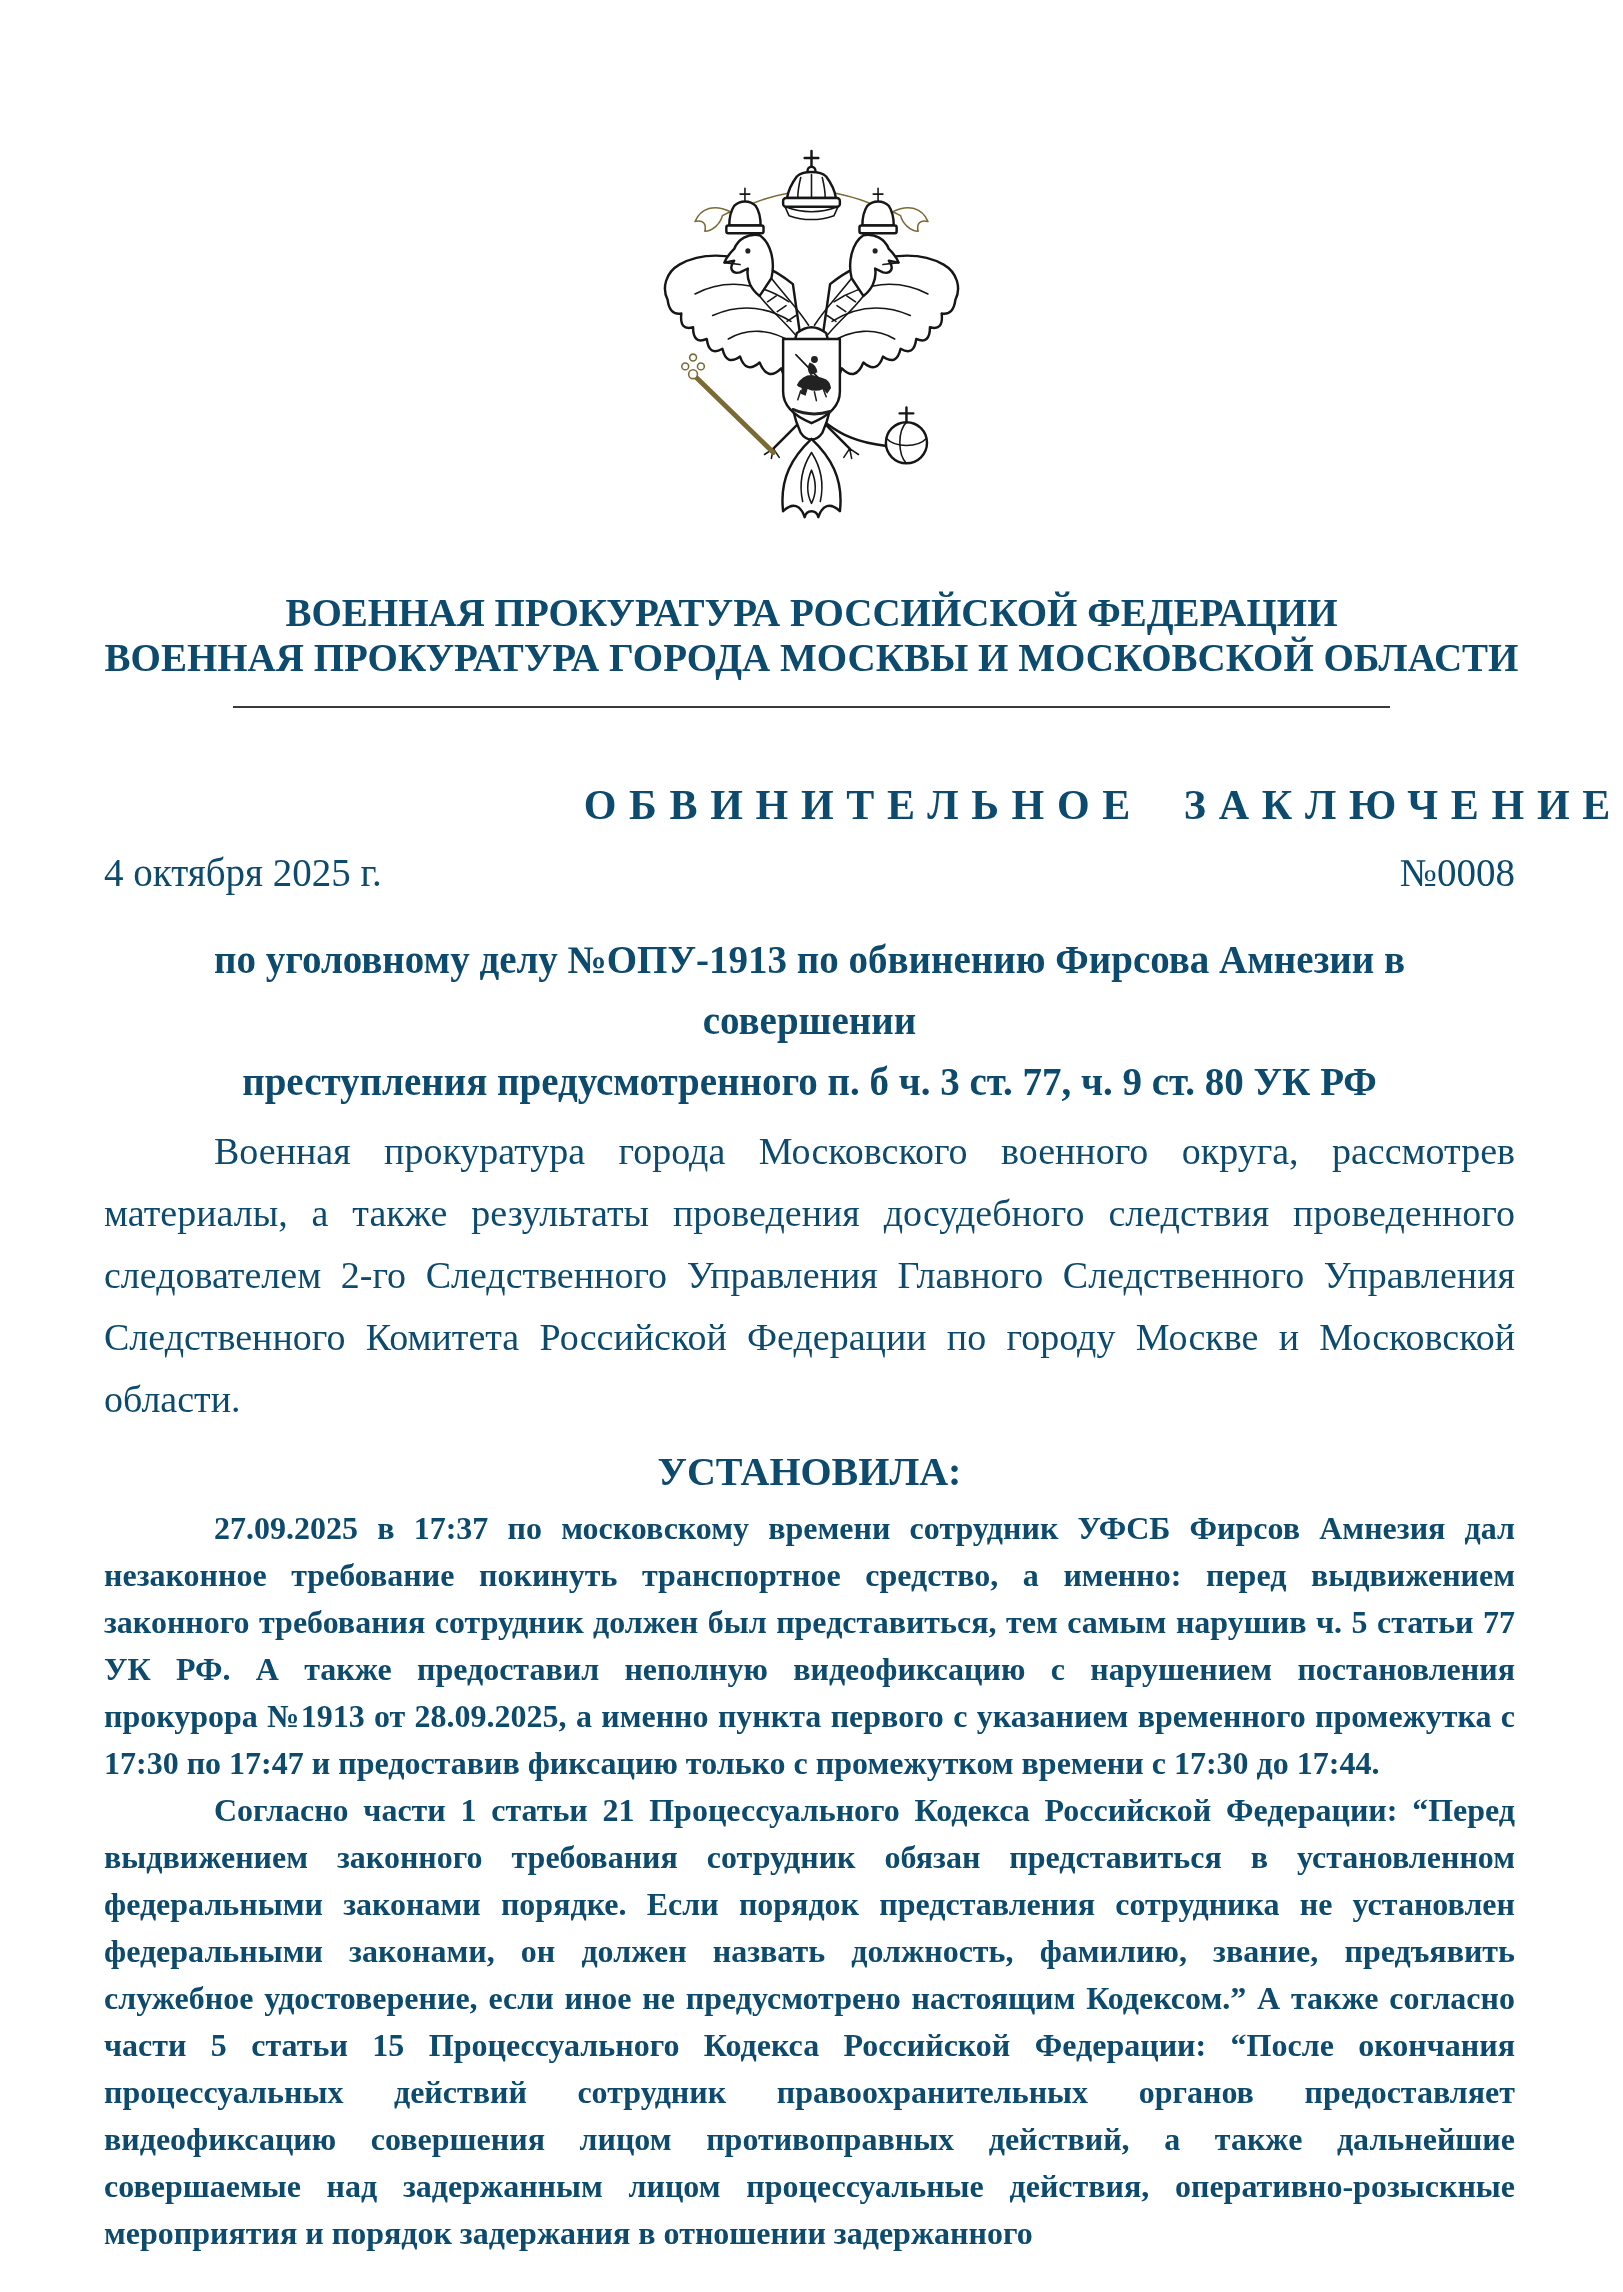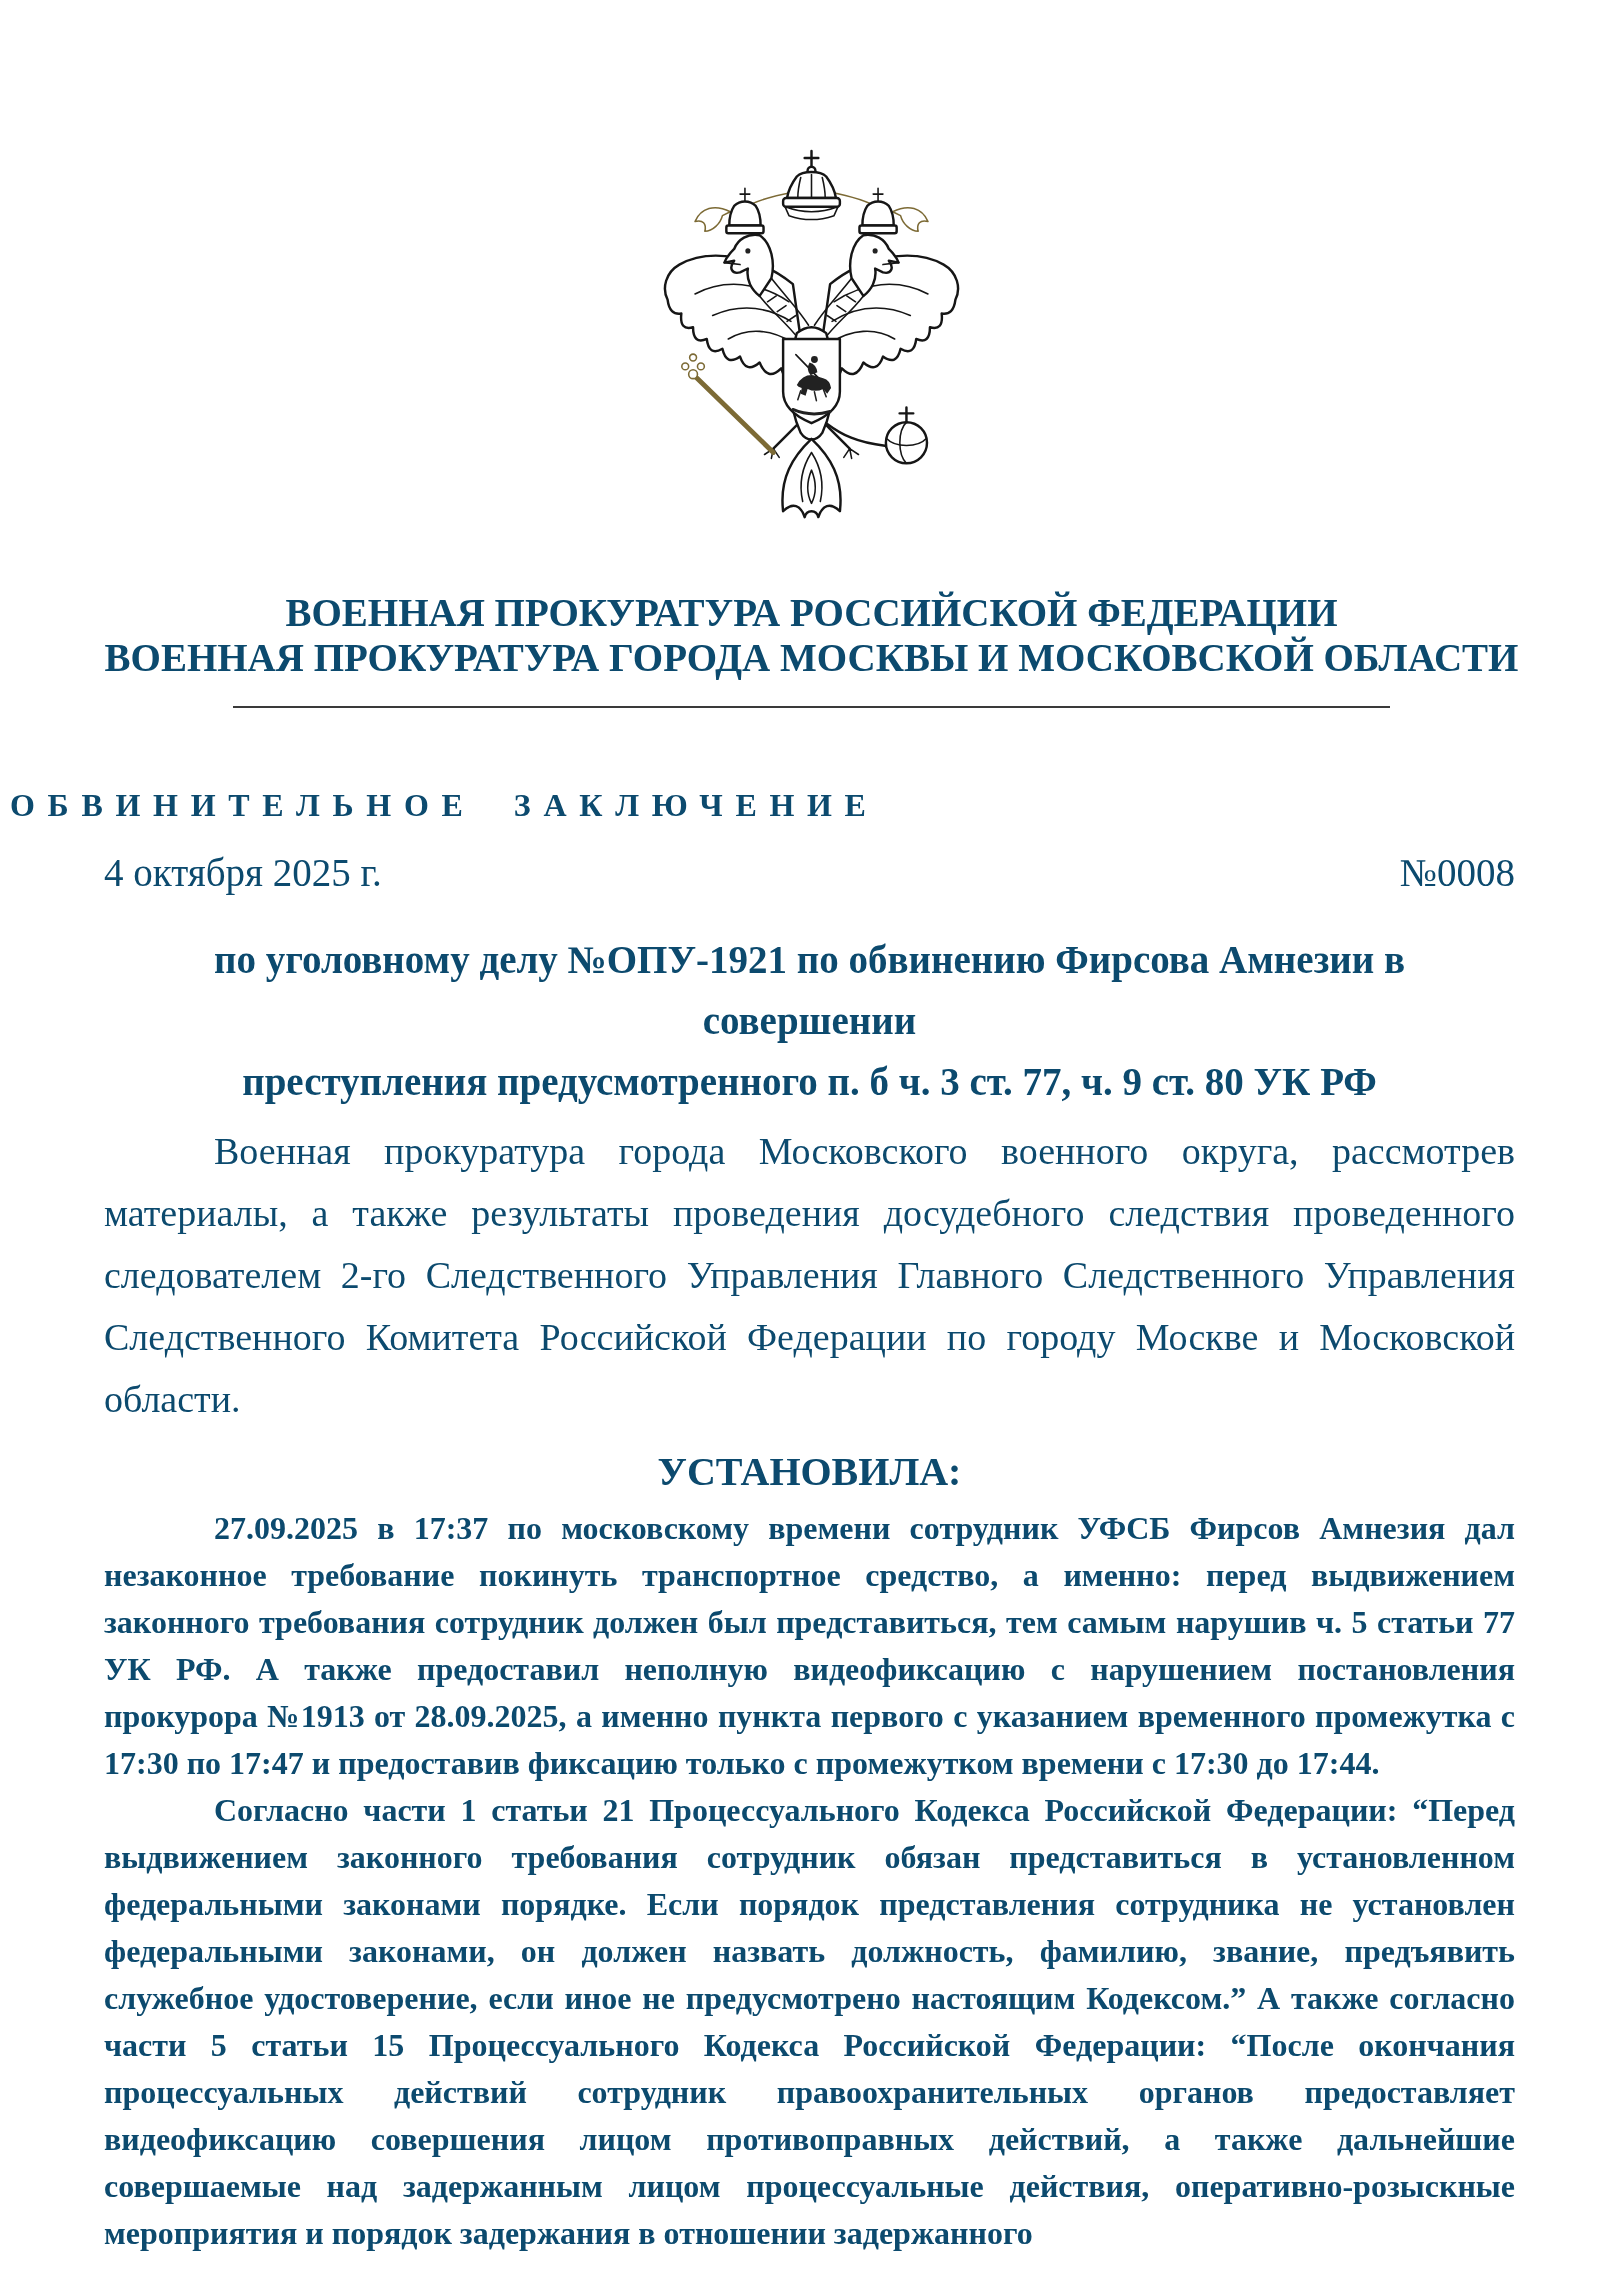--- a/index.html
+++ b/index.html
@@ -25,28 +25,27 @@
     line-height: 45px;
   }
   .divider {
     width: 1157px;
     height: 2.9px;
     background: #3a3a3a;
     margin: 25.5px auto 0;
   }
   .doc-title {
     margin-top: 74px;
-    text-align: left;
-    font-weight: bold;
-    font-size: 32px;
+    text-align: right;
+    font-weight: bold;
+    font-size: 42px;
     line-height: 47px;
     letter-spacing: 12.7px;
     word-spacing: 17.6px;
     white-space: nowrap;
-    margin-left: 10px;
   }
   .meta-row {
     margin-top: 19.6px;
     display: flex;
     justify-content: space-between;
     align-items: flex-end;
     font-size: 39px;
     line-height: 47px;
   }
   .subject {
@@ -177,21 +176,21 @@
   <div class="doc-title">ОБВИНИТЕЛЬНОЕ ЗАКЛЮЧЕНИЕ</div>
 
   <div class="content">
 
     <div class="meta-row">
       <span>4 октября 2025 г.</span>
       <span>№0008</span>
     </div>
 
     <div class="subject">
-      <div>по уголовному делу №ОПУ-1921 по обвинению Фирсова Амнезии в совершении</div>
+      <div>по уголовному делу №ОПУ-1913 по обвинению Фирсова Амнезии в совершении</div>
       <div>преступления предусмотренного п. б ч. 3 ст. 77, ч. 9 ст. 80 УК РФ</div>
     </div>
 
     <p class="para-lead">Военная прокуратура города Московского военного округа, рассмотрев материалы, а также результаты проведения досудебного следствия проведенного следователем 2-го Следственного Управления Главного Следственного Управления Следственного Комитета Российской Федерации по городу Москве и Московской области.</p>
 
     <div class="section-heading">УСТАНОВИЛА:</div>
 
     <p class="para">27.09.2025 в 17:37 по московскому времени сотрудник УФСБ Фирсов Амнезия дал незаконное требование покинуть транспортное средство, а именно: перед выдвижением законного требования сотрудник должен был представиться, тем самым нарушив ч. 5 статьи 77 УК РФ. А также предоставил неполную видеофиксацию с нарушением постановления прокурора №1913 от 28.09.2025, а именно пункта первого с указанием временного промежутка с 17:30 по 17:47 и предоставив фиксацию только с промежутком времени с 17:30 до 17:44.</p>
     <p class="para flow">Согласно части 1 статьи 21 Процессуального Кодекса Российской Федерации: “Перед выдвижением законного требования сотрудник обязан представиться в установленном федеральными законами порядке. Если порядок представления сотрудника не установлен федеральными законами, он должен назвать должность, фамилию, звание, предъявить служебное удостоверение, если иное не предусмотрено настоящим Кодексом.” А также согласно части 5 статьи 15 Процессуального Кодекса Российской Федерации: “После окончания процессуальных действий сотрудник правоохранительных органов предоставляет видеофиксацию совершения лицом противоправных действий, а также дальнейшие совершаемые над задержанным лицом процессуальные действия, оперативно-розыскные мероприятия и порядок задержания в отношении задержанного</p>
   </div>

